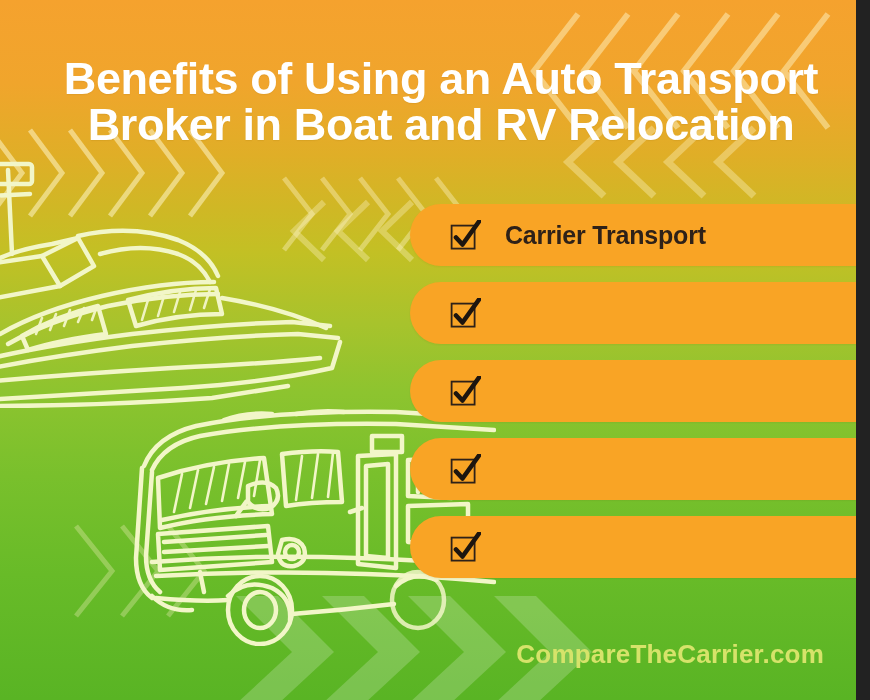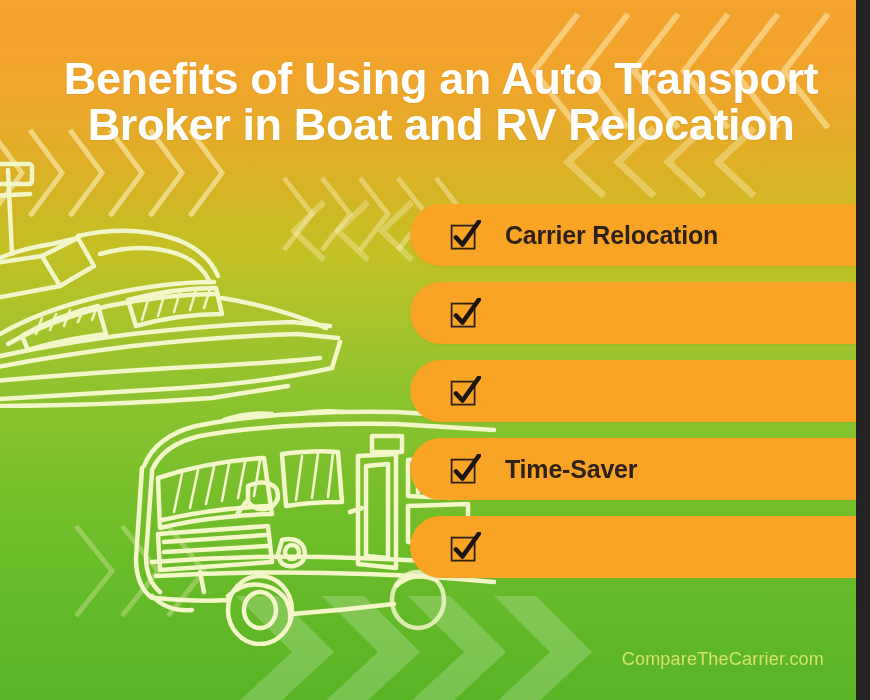--- a/index.html
+++ b/index.html
@@ -72,22 +72,22 @@
     font-weight:bold;
     letter-spacing:-0.2px;
     white-space:nowrap;
   }
 
   
   .brand{
     position:absolute;
     right:32px; bottom:30px;
     color:#d6e36a;
-    font-size:18px;
-    font-weight:normal;
+    font-size:26px;
+    font-weight:bold;
     letter-spacing:.2px;
   }
 </style>
 </head>
 <body>
 
 <div class="canvas">
 
   <div class="deco" style="left:-14px;top:118px;">
     <svg width="240" height="110" viewBox="0 0 240 110" fill="none">
@@ -290,21 +290,21 @@
     <span class="l2">Broker in Boat and RV Relocation</span>
   </div>
 
   <div class="pill" style="top:204px;">
     <span class="box">
       <svg width="31" height="31" viewBox="0 0 31 31" fill="none">
         <rect x="1.6" y="5.6" width="23" height="23" stroke="#2E2118" stroke-width="1.8" fill="none"></rect>
         <path d="M6 17.5 L12.5 24.5 L29 1.5" stroke="#1d150f" stroke-width="4.6" fill="none" stroke-linecap="round" stroke-linejoin="round"></path>
       </svg>
     </span>
-    <span class="ptxt">Carrier Relocation</span>
+    <span class="ptxt">Carrier Transport</span>
   </div>
 
   <div class="pill" style="top:282px;">
     <span class="box">
       <svg width="31" height="31" viewBox="0 0 31 31" fill="none">
         <rect x="1.6" y="5.6" width="23" height="23" stroke="#2E2118" stroke-width="1.8" fill="none"></rect>
         <path d="M6 17.5 L12.5 24.5 L29 1.5" stroke="#1d150f" stroke-width="4.6" fill="none" stroke-linecap="round" stroke-linejoin="round"></path>
       </svg>
     </span>
   </div>
@@ -318,21 +318,20 @@
     </span>
   </div>
 
   <div class="pill" style="top:438px;">
     <span class="box">
       <svg width="31" height="31" viewBox="0 0 31 31" fill="none">
         <rect x="1.6" y="5.6" width="23" height="23" stroke="#2E2118" stroke-width="1.8" fill="none"></rect>
         <path d="M6 17.5 L12.5 24.5 L29 1.5" stroke="#1d150f" stroke-width="4.6" fill="none" stroke-linecap="round" stroke-linejoin="round"></path>
       </svg>
     </span>
-    <span class="ptxt">Time-Saver</span>
   </div>
 
   <div class="pill" style="top:516px;">
     <span class="box">
       <svg width="31" height="31" viewBox="0 0 31 31" fill="none">
         <rect x="1.6" y="5.6" width="23" height="23" stroke="#2E2118" stroke-width="1.8" fill="none"></rect>
         <path d="M6 17.5 L12.5 24.5 L29 1.5" stroke="#1d150f" stroke-width="4.6" fill="none" stroke-linecap="round" stroke-linejoin="round"></path>
       </svg>
     </span>
   </div>

